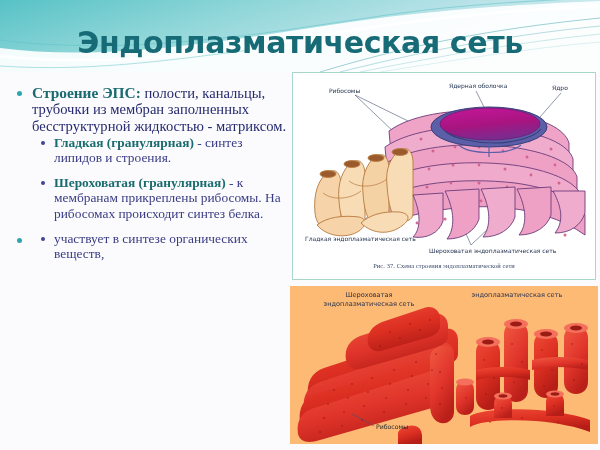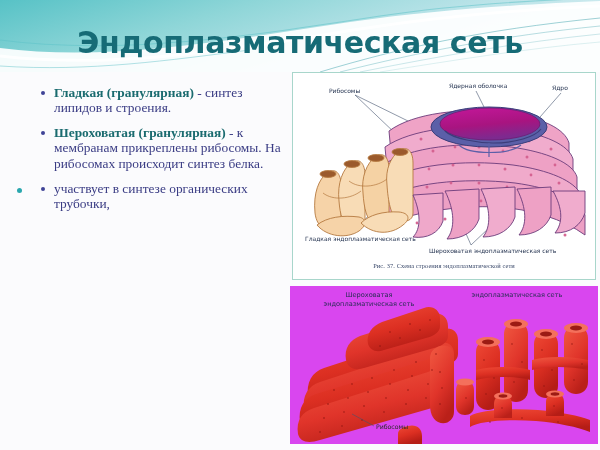--- a/index.html
+++ b/index.html
@@ -101,21 +101,21 @@
     font-size: 6.4px;
     color: #3b4a6b;
     letter-spacing: 0.1px;
   }
 
   
   .bottom-figs {
     position: absolute;
     left: 290px; top: 286px;
     width: 308px; height: 158px;
-    background: #d946ef;
+    background: #fdba74;
   }
   .fig-label {
     position: absolute;
     font-family: "DejaVu Sans", sans-serif;
     font-size: 6.6px;
     color: #1f2c4d;
     text-align: center;
     line-height: 1.35;
     width: 130px;
   }
@@ -171,40 +171,44 @@
 
     <path d="M0,66 C90,72 170,60 250,50" stroke="#43b6bd" stroke-width="0.8" fill="none" opacity="0.5"></path>
   </svg>
 </div>
 
 <div class="slide-title">Эндоплазматическая сеть</div>
 
 <div class="content-col">
   <ul class="lvl1">
 
+    <li class="l1">
+      <span class="dot"></span>
+      <span class="hdr1">Строение ЭПС:</span><span> полости, канальцы, трубочки из мембран заполненных бесструктурной жидкостью - матриксом.</span>
+    </li>
 
     <ul class="lvl2">
       <li class="l2">
         <span class="dot"></span>
         <span class="hdr2">Гладкая (гранулярная)</span><span> - синтез липидов и строения.</span>
       </li>
       <li class="l2 grp-gap">
         <span class="dot"></span>
         <span class="hdr2">Шероховатая (гранулярная)</span><span> - к мембранам прикреплены рибосомы. На рибосомах происходит синтез белка.</span>
       </li>
     </ul>
 
     <li class="l1 grp-gap">
       <span class="dot"></span>
     </li>
 
     <ul class="lvl2">
       <li class="l2">
         <span class="dot"></span>
-        <span>участвует в синтезе органических трубочки,</span>
+        <span>участвует в синтезе органических веществ,</span>
       </li>
     </ul>
 
   </ul>
 </div>
 
 <div class="diagram-frame">
   <svg width="301" height="205" viewBox="0 0 301 205">
     <defs>
       <linearGradient id="nucGrad" x1="0" y1="0" x2="0.3" y2="1">

